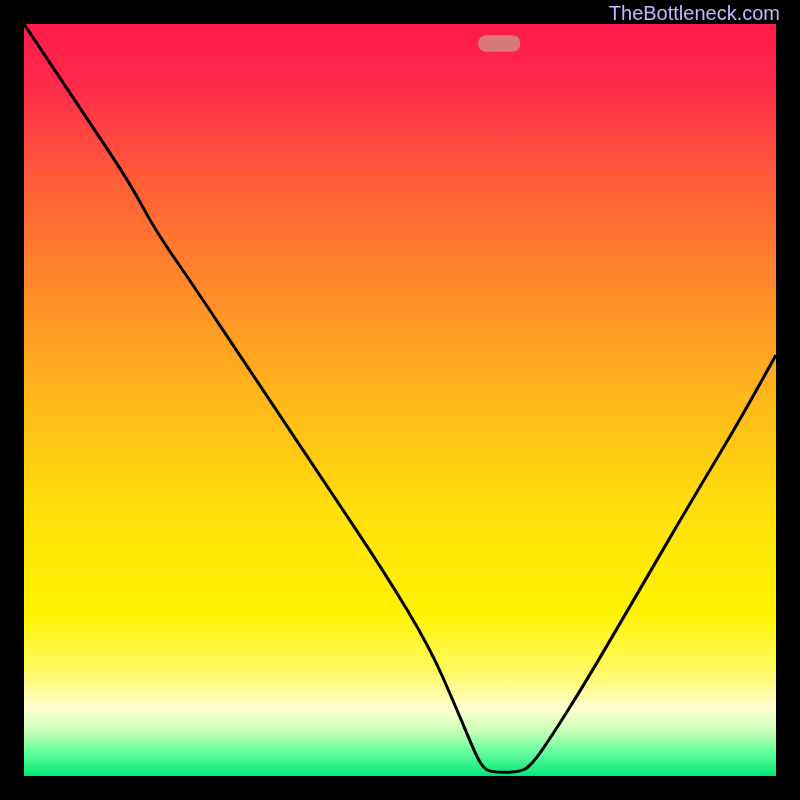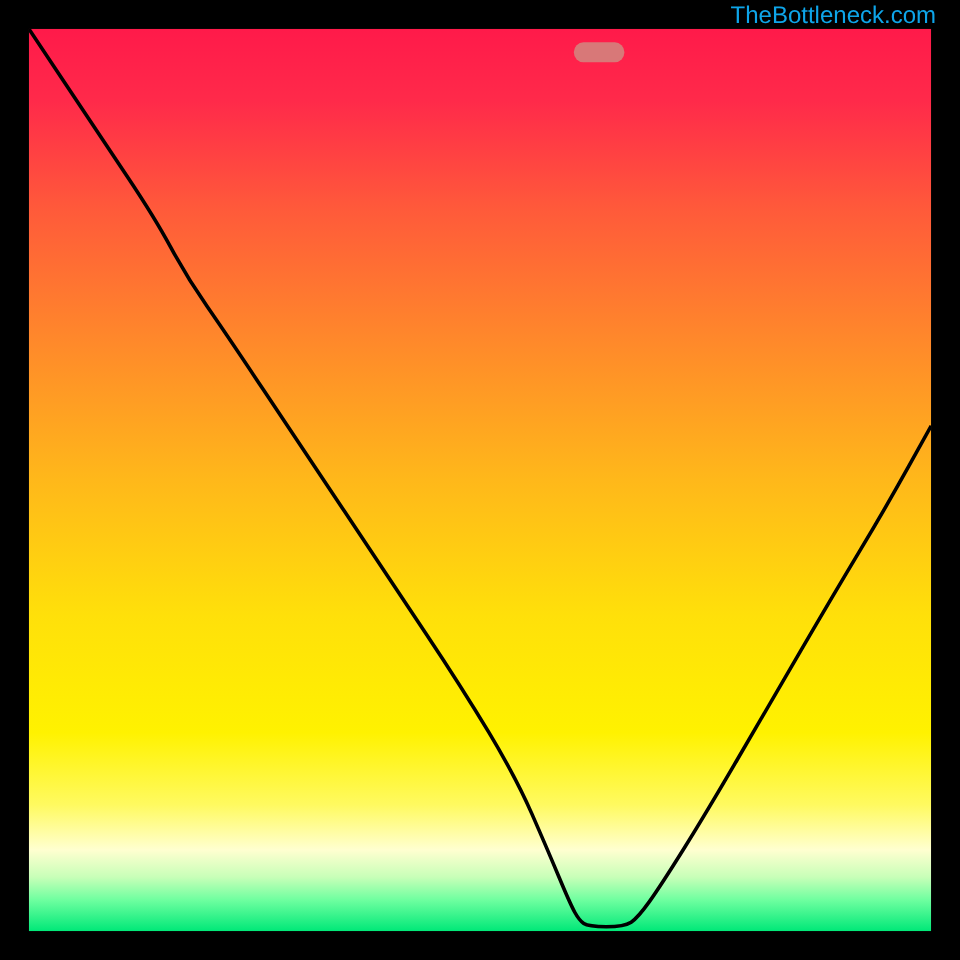--- a/index.html
+++ b/index.html
@@ -8,21 +8,21 @@
     width: 800px;
     height: 800px;
     background: #000000;
     position: relative;
     font-family: Arial, sans-serif;
   }
   .watermark {
     position: absolute;
     top: 2px;
     right: 20px;
-    color: #0ea5e9;
+    color: #c4b5fd;
     font-size: 20px;
     font-weight: normal;
     z-index: 10;
   }
   .chart-container {
     position: absolute;
     top: 24px;
     left: 24px;
     width: 752px;
     height: 752px;

